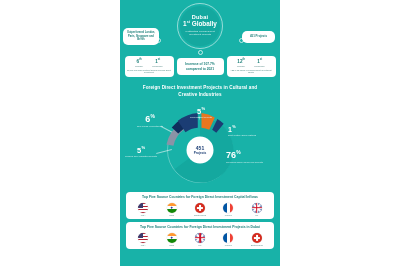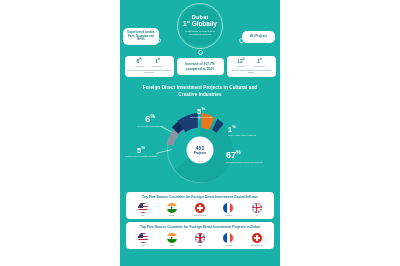--- a/index.html
+++ b/index.html
@@ -276,21 +276,21 @@
           <div class="pct"><span>1</span><span class="sym">%</span></div>
           <div class="desc">Joint Venture and/or partners</div>
         </div>
 
         <div class="cal cal-5b">
           <div class="pct"><span>5</span><span class="sym">%</span></div>
           <div class="desc">Mergers and Acquisition Projects</div>
         </div>
 
         <div class="cal cal-76">
-          <div class="pct"><span>67</span><span class="sym">%</span></div>
+          <div class="pct"><span>76</span><span class="sym">%</span></div>
           <div class="desc">Greenfield wholly owned new projects</div>
         </div>
 
       </div>
     </div>
 
     <div class="cards">
 
       <div class="card">
         <div class="card-title">Top Five Source Countries for Foreign Direct Investment Capital Inflows</div>

